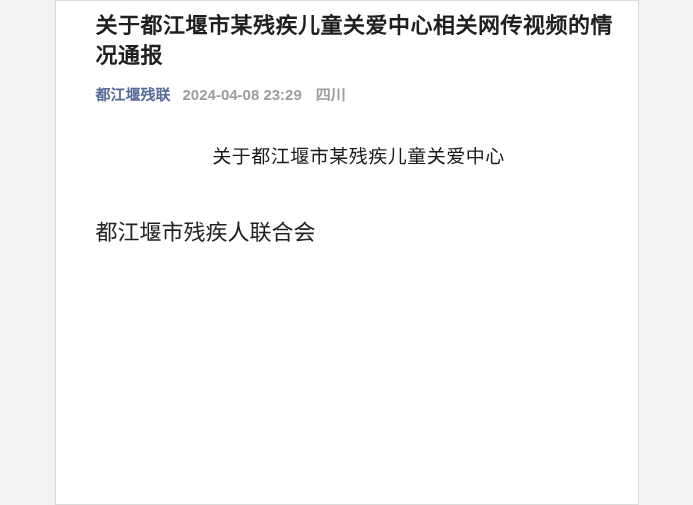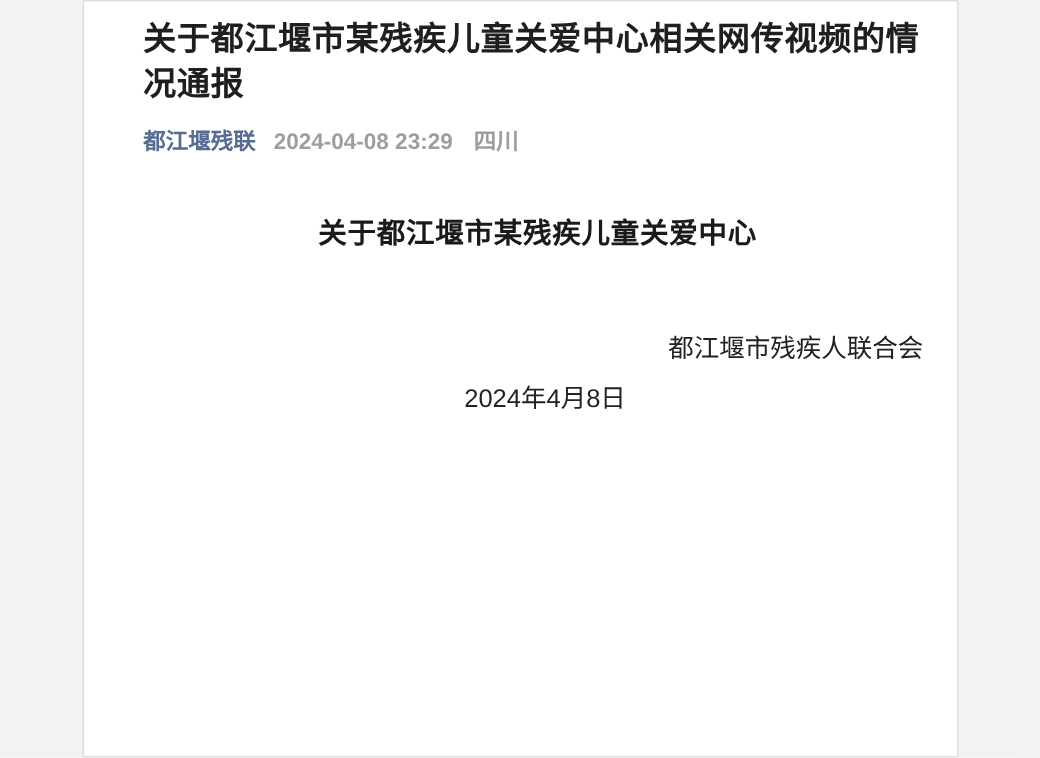--- a/index.html
+++ b/index.html
@@ -49,43 +49,43 @@
   .meta {
     color: #9e9e9e;
     font-weight: 700;
   }
   .meta.location { margin-left: 2px; }
   
   .doc-heading {
     margin-top: 36px;
     text-align: center;
     font-size: 19px;
-    font-weight: bold;
+    font-weight: normal;
     color: #1a1a1a;
     line-height: 31px;
     letter-spacing: 0.5px;
   }
   
   .doc-body {
     margin-top: 27px;
     font-size: 17px;
     line-height: 27px;
     color: #222222;
     text-align: justify;
     text-justify: inter-ideograph;
     text-indent: 2.2em;
     letter-spacing: 0.2px;
   }
   
   .doc-signature {
     margin-top: 47px;
-    font-size: 17px;
+    font-size: 22px;
     line-height: 27px;
     color: #222222;
-    text-align: right;
+    text-align: left;
     padding-right: 6px;
   }
   .doc-date {
     margin-top: 6px;
     font-size: 17px;
     line-height: 27px;
     color: #222222;
     padding-left: 214px;
   }
 </style>
@@ -103,16 +103,15 @@
       <span class="meta location">四川</span>
     </div>
 
     <div class="doc-heading">
       <div>关于都江堰市某残疾儿童关爱中心</div>
     </div>
 
 
     <div class="doc-signature">都江堰市残疾人联合会</div>
 
-    <div class="doc-date">2024年4月8日</div>
 
   </div>
 </div>
 
 </body></html>

